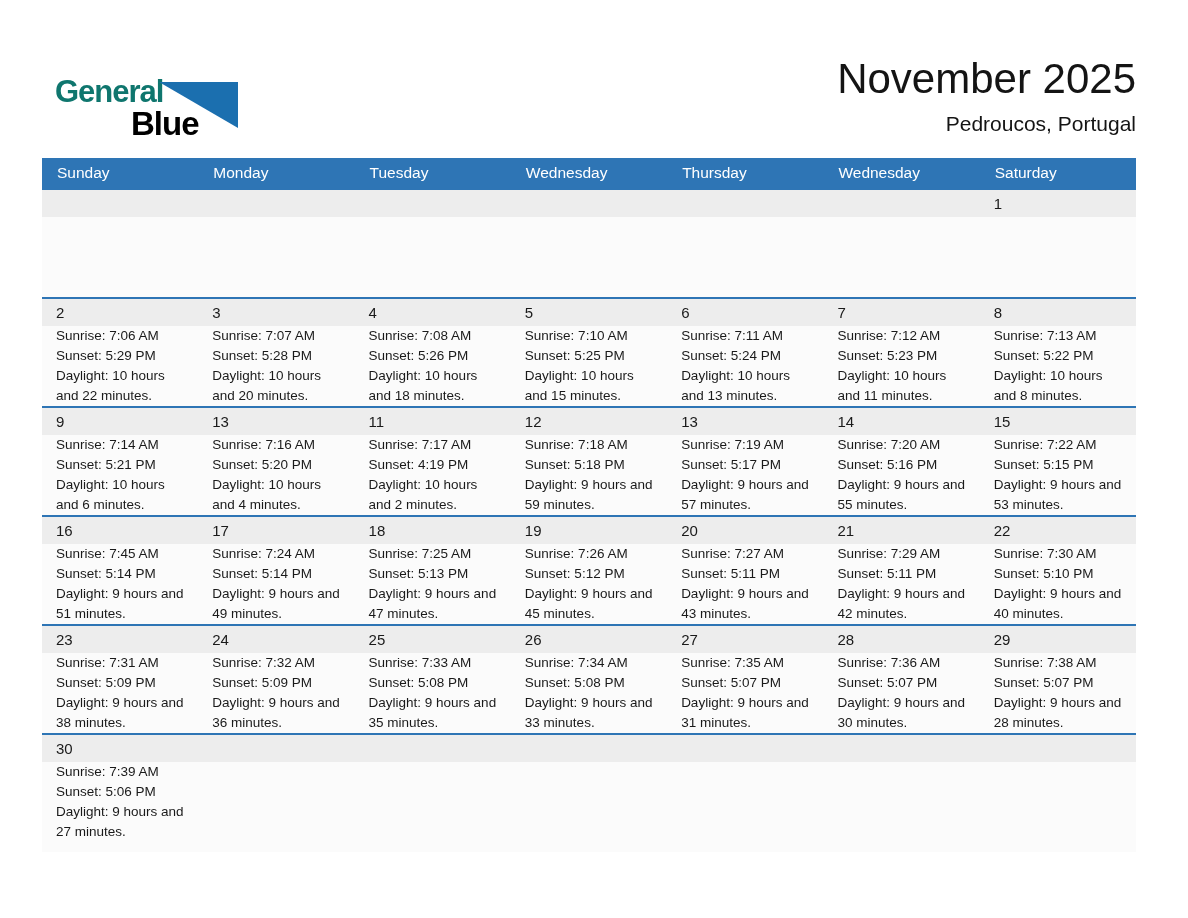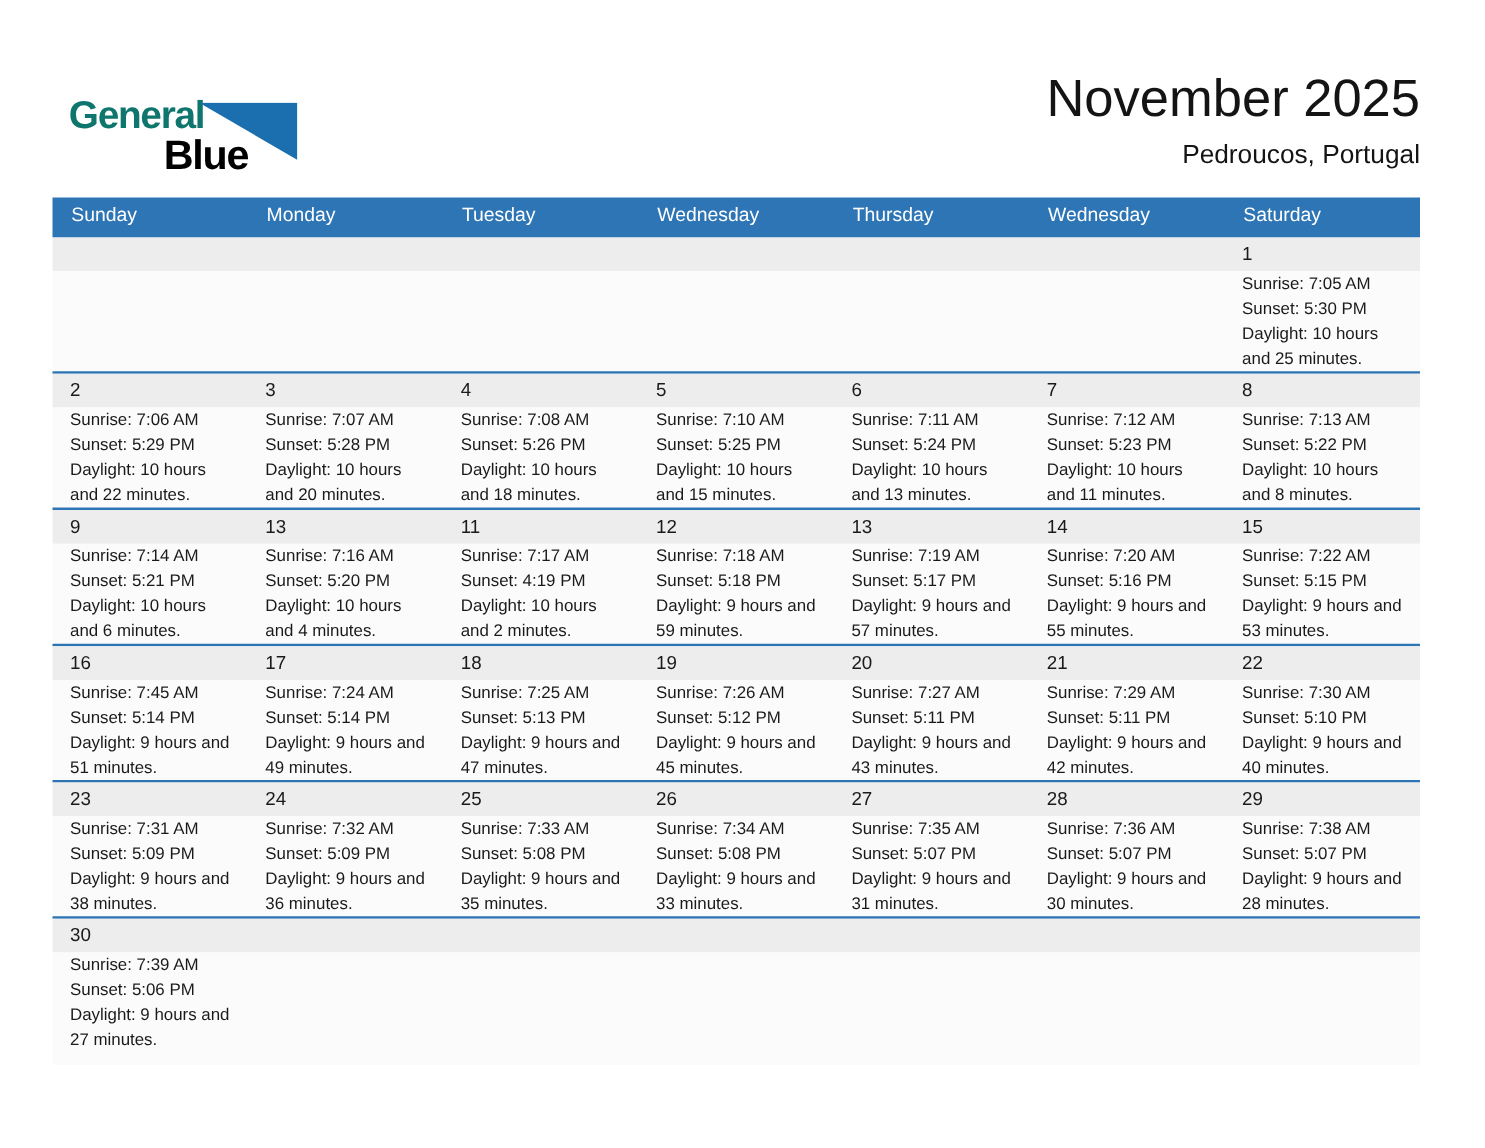--- a/index.html
+++ b/index.html
@@ -78,25 +78,20 @@
           <div class="num-cell"></div>
           <div class="num-cell">1</div>
         </div>
         <div class="content-row">
           <div class="content-cell"></div>
           <div class="content-cell"></div>
           <div class="content-cell"></div>
           <div class="content-cell"></div>
           <div class="content-cell"></div>
           <div class="content-cell"></div>
-          <div class="content-cell">
-            <div>Sunrise: 7:05 AM</div>
-            <div>Sunset: 5:30 PM</div>
-            <div>Daylight: 10 hours and 25 minutes.</div>
-          </div>
         </div>
       </div>
       <div class="week-row">
         <div class="num-row">
           <div class="num-cell">2</div>
           <div class="num-cell">3</div>
           <div class="num-cell">4</div>
           <div class="num-cell">5</div>
           <div class="num-cell">6</div>
           <div class="num-cell">7</div>

